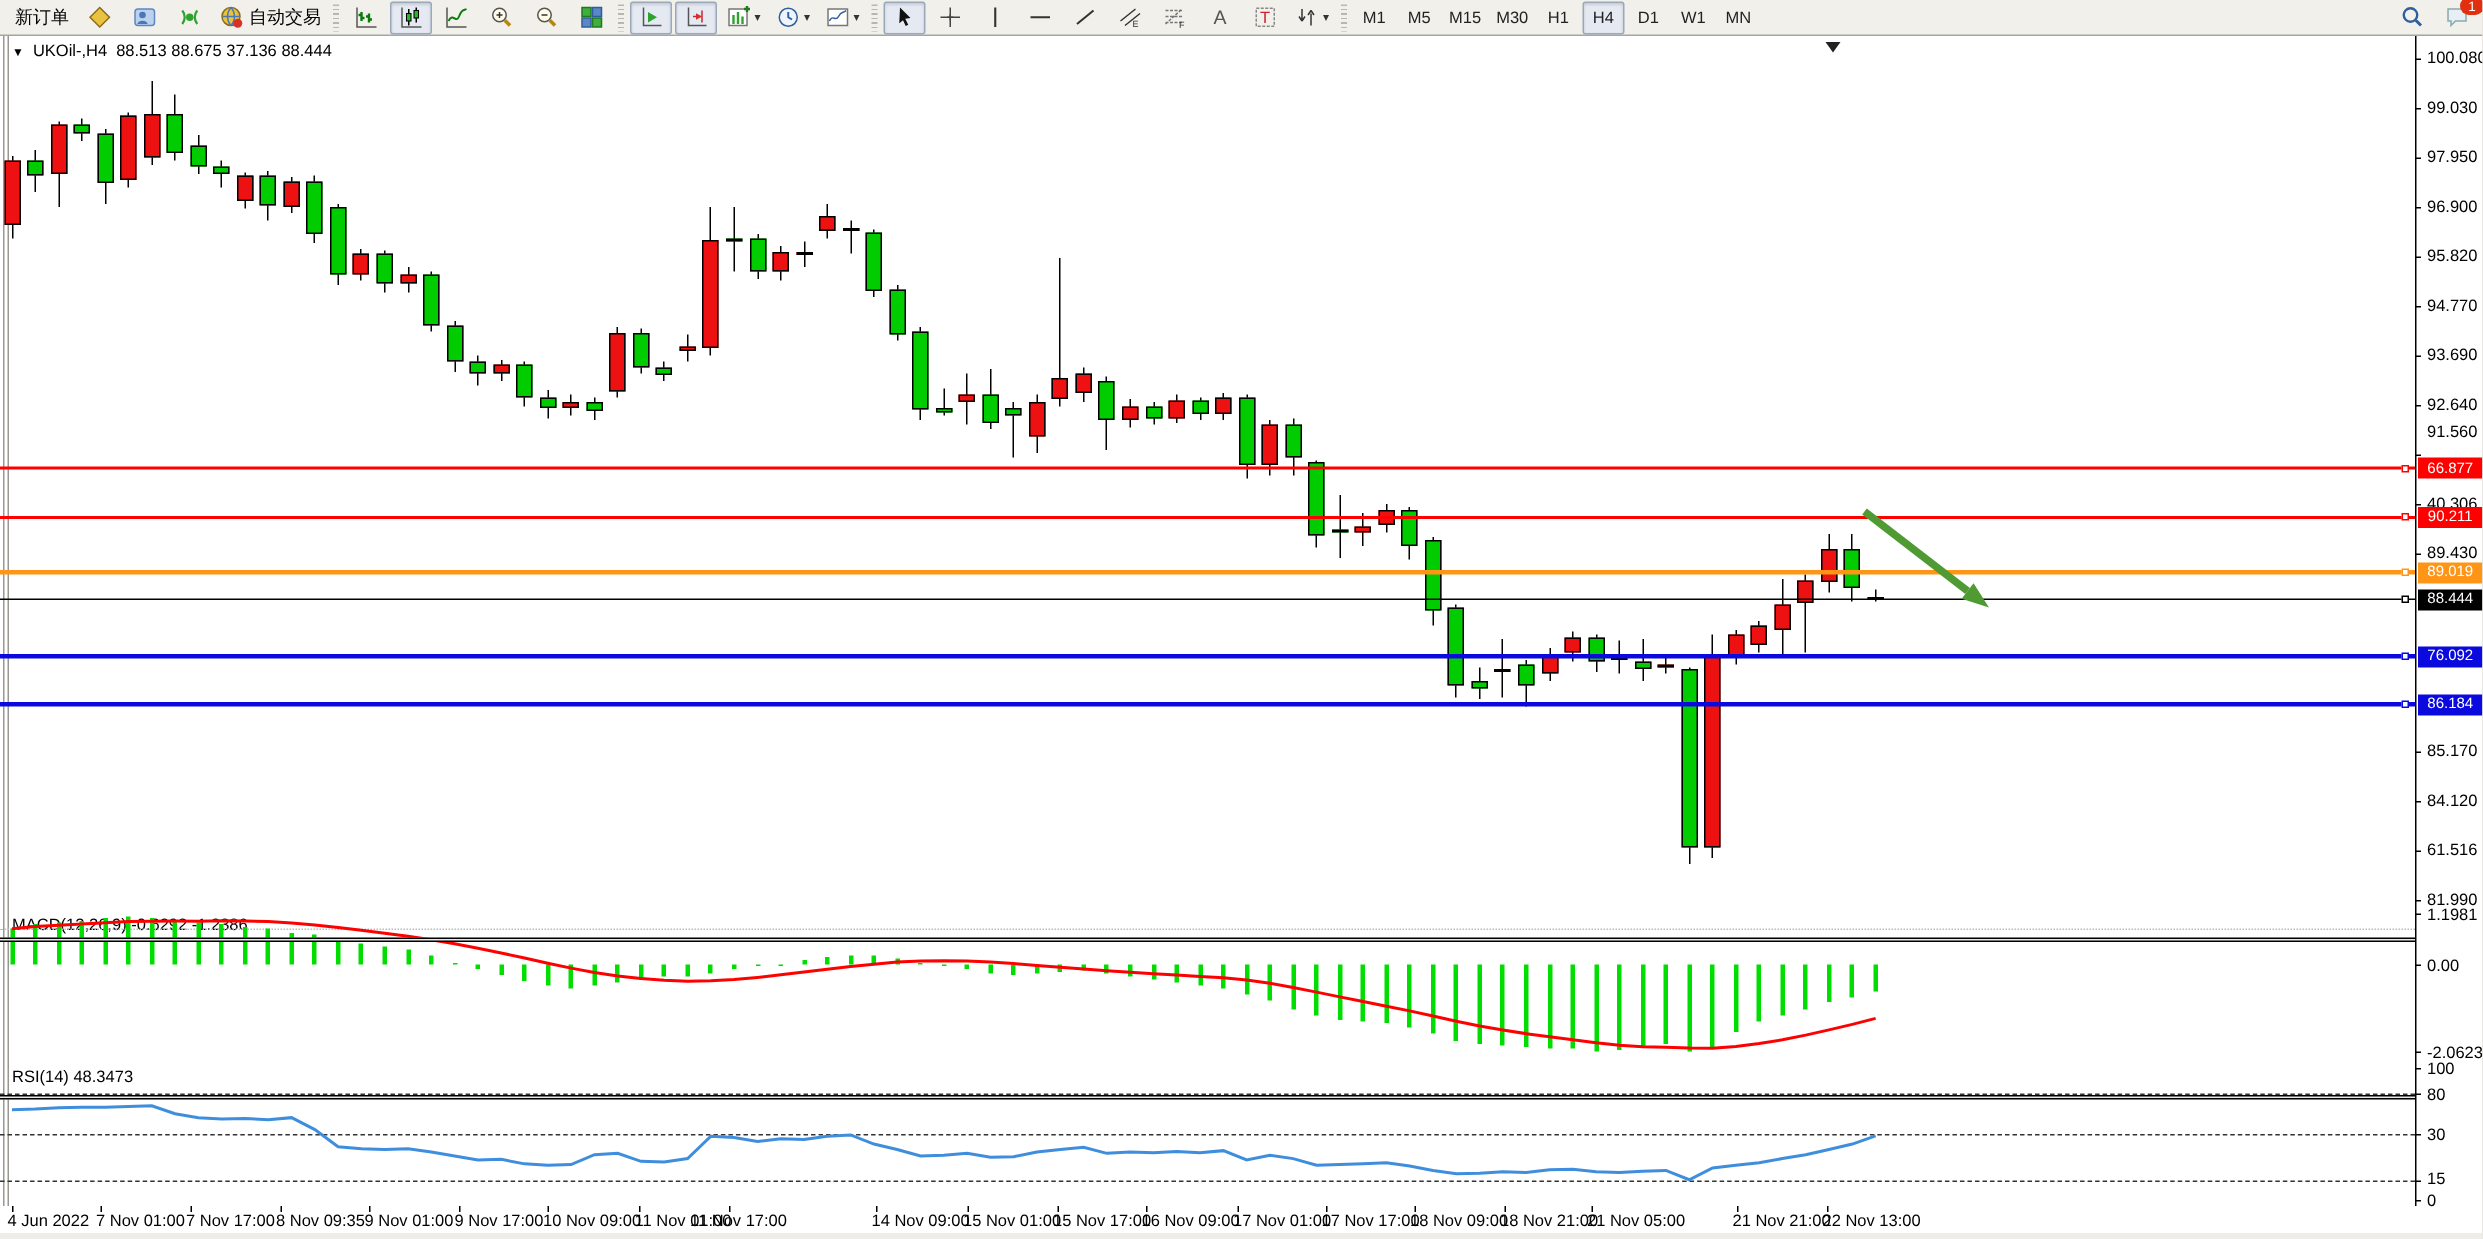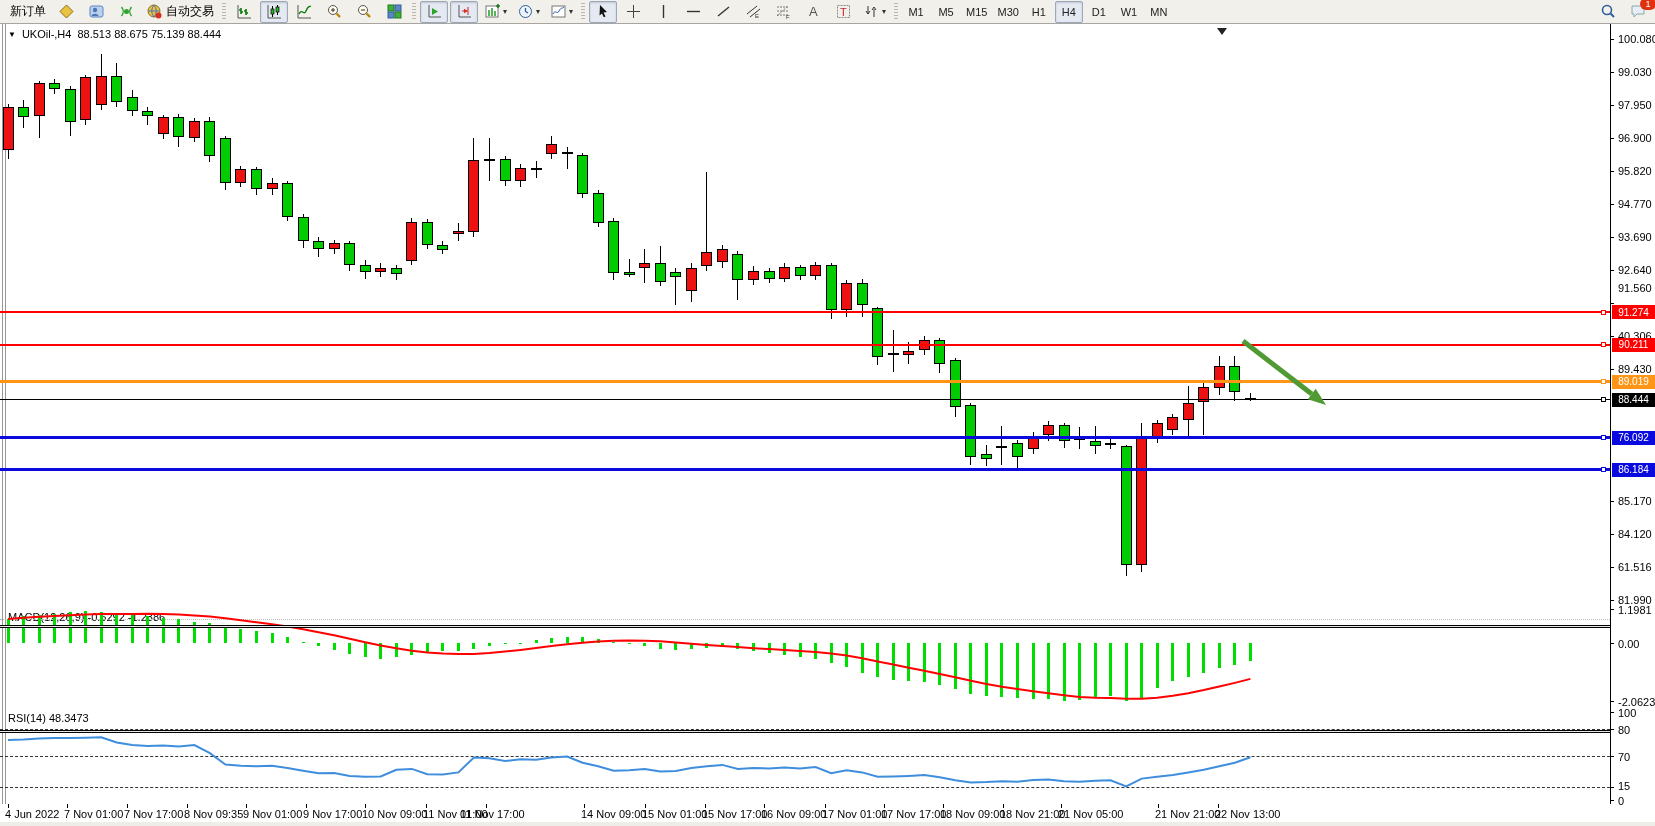--- a/index.html
+++ b/index.html
@@ -295,21 +295,21 @@
       </div>
     </div>
   <div id="chartwrap">
     <div class="leftedge" style="left:2px"></div>
     <div class="leftedge" style="left:5px"></div>
     <div id="plot">
       <div id="chart-header">
         <span class="tri">▼</span>
         <span>UKOil-,H4</span>
         <span>
-          <span>88.513</span>&nbsp;<span>88.675</span>&nbsp;<span>75.139</span>&nbsp;<span>88.444</span>
+          <span>88.513</span>&nbsp;<span>88.675</span>&nbsp;<span>37.136</span>&nbsp;<span>88.444</span>
         </span>
       </div>
       <div id="candles">
           <div class="candle-wick" style="left:7.5px;top:80.1px;height:55.2px"></div>
           <div class="candle-body" style="left:2.5px;top:82.6px;width:11px;height:43.4px;background:#ee1111"></div>
           <div class="candle-wick" style="left:23.0px;top:76.4px;height:27.9px"></div>
           <div class="candle-body" style="left:18.0px;top:82.6px;width:11px;height:10.9px;background:#00cc00"></div>
           <div class="candle-wick" style="left:38.6px;top:57.2px;height:56.4px"></div>
           <div class="candle-body" style="left:33.6px;top:59.3px;width:11px;height:32.6px;background:#ee1111"></div>
           <div class="candle-wick" style="left:54.1px;top:55.3px;height:14.9px"></div>
@@ -512,21 +512,21 @@
           <div class="axis-tick" style="top:345.1px"></div>
           <div class="axis-lbl" style="top:339.1px">89.430</div>
           <div class="axis-tick" style="top:477.2px"></div>
           <div class="axis-lbl" style="top:471.2px">85.170</div>
           <div class="axis-tick" style="top:509.8px"></div>
           <div class="axis-lbl" style="top:503.8px">84.120</div>
           <div class="axis-tick" style="top:543.2px"></div>
           <div class="axis-lbl" style="top:537.2px">61.516</div>
           <div class="axis-tick" style="top:575.8px"></div>
           <div class="axis-lbl" style="top:569.8px">81.990</div>
-          <div class="badge" style="top:281.0px;background:#ff0000;color:#ffffff">91.274</div>
+          <div class="badge" style="top:281.0px;background:#ff0000;color:#ffffff">66.877</div>
           <div class="badge" style="top:313.9px;background:#ff0000;color:#ffffff">90.211</div>
           <div class="badge" style="top:350.9px;background:#ff9517;color:#ffffff">89.019</div>
           <div class="badge" style="top:368.7px;background:#000000;color:#ffffff">88.444</div>
           <div class="badge" style="top:406.8px;background:#0a0adf;color:#ffffff">76.092</div>
           <div class="badge" style="top:438.8px;background:#0a0adf;color:#ffffff">86.184</div>
         </div>
       <div id="macd">
           <div class="ind-label" style="left:8px;top:587px">MACD(12,26,9) -0.6292 -1.2386</div>
           <div class="dash-level" style="top:595.024px;border-top:1px dotted #bbb"></div>
           <div class="macd-bar" style="left:6.5px;top:595.1px;height:23.9px;background:#00dd00"></div>
@@ -623,21 +623,21 @@
       <div id="rsi">
           <div class="ind-label" style="left:8px;top:688px">RSI(14) 48.3473</div>
           <div class="dash-level" style="top:705.3px"></div>
           <div class="dash-level" style="top:731.7px"></div>
           <div class="dash-level" style="top:762.5px"></div>
           <div class="axis-tick" style="top:687.7px"></div>
           <div class="axis-lbl" style="top:682.7px">100</div>
           <div class="axis-tick" style="top:705.3px"></div>
           <div class="axis-lbl" style="top:700.3px">80</div>
           <div class="axis-tick" style="top:731.7px"></div>
-          <div class="axis-lbl" style="top:726.7px">70</div>
+          <div class="axis-lbl" style="top:726.7px">30</div>
           <div class="axis-tick" style="top:762.5px"></div>
           <div class="axis-lbl" style="top:756px">15</div>
           <div class="axis-tick" style="top:775.7px"></div>
           <div class="axis-lbl" style="top:770.7px">0</div>
           <svg width="1610" height="802" style="position:absolute;left:0;top:0;pointer-events:none">
             <polyline points="8.0,715.9 23.5,715.4 39.1,714.5 54.6,714.1 70.1,714.1 85.6,713.7 101.2,713.2 116.7,718.5 132.2,721.1 147.8,722.0 163.3,721.6 178.8,722.5 194.4,721.1 209.9,729.1 225.4,740.5 240.9,741.8 256.5,742.3 272.0,741.8 287.5,744.0 303.1,746.7 318.6,749.3 334.1,748.9 349.7,751.9 365.2,752.8 380.7,752.4 396.3,745.8 411.8,744.9 427.3,750.2 442.8,750.6 458.4,748.4 473.9,733.5 489.4,734.3 505.0,737.0 520.5,735.2 536.0,735.7 551.5,733.5 567.1,732.6 582.6,738.7 598.1,742.3 613.7,746.7 629.2,746.2 644.7,744.9 660.3,747.5 675.8,747.1 691.3,744.0 706.9,742.3 722.4,740.9 737.9,744.9 753.4,744.0 769.0,744.5 784.5,743.6 800.0,744.5 815.6,743.1 831.1,749.3 846.6,746.2 862.1,748.4 877.7,752.8 893.2,752.4 908.7,751.9 924.3,751.1 939.8,753.3 955.3,756.3 970.9,758.5 986.4,758.1 1001.9,757.2 1017.4,757.7 1033.0,755.9 1048.5,755.5 1064.0,757.2 1079.6,757.7 1095.1,756.8 1110.6,756.3 1126.2,762.5 1141.7,754.6 1157.2,752.8 1172.8,751.1 1188.3,748.4 1203.8,745.8 1219.3,742.3 1234.9,738.7 1250.4,733.2 " fill="none" stroke="#3f8edd" stroke-width="2"></polyline>
           </svg>
         </div>
       <div id="taxis">
           <div class="time-tick" style="left:8px;top:780px"></div>

